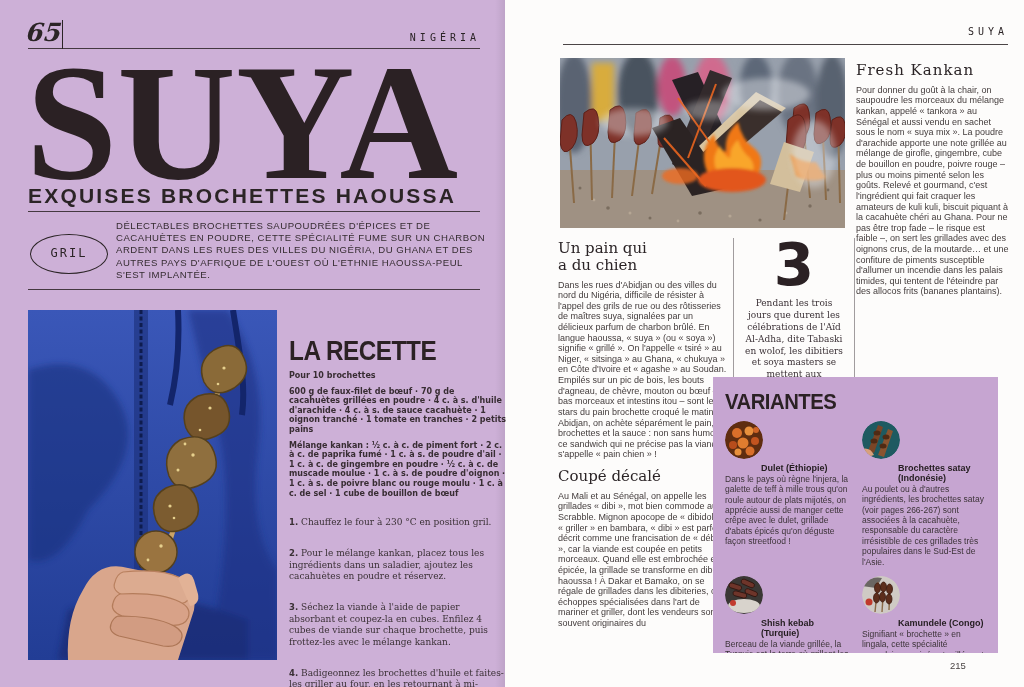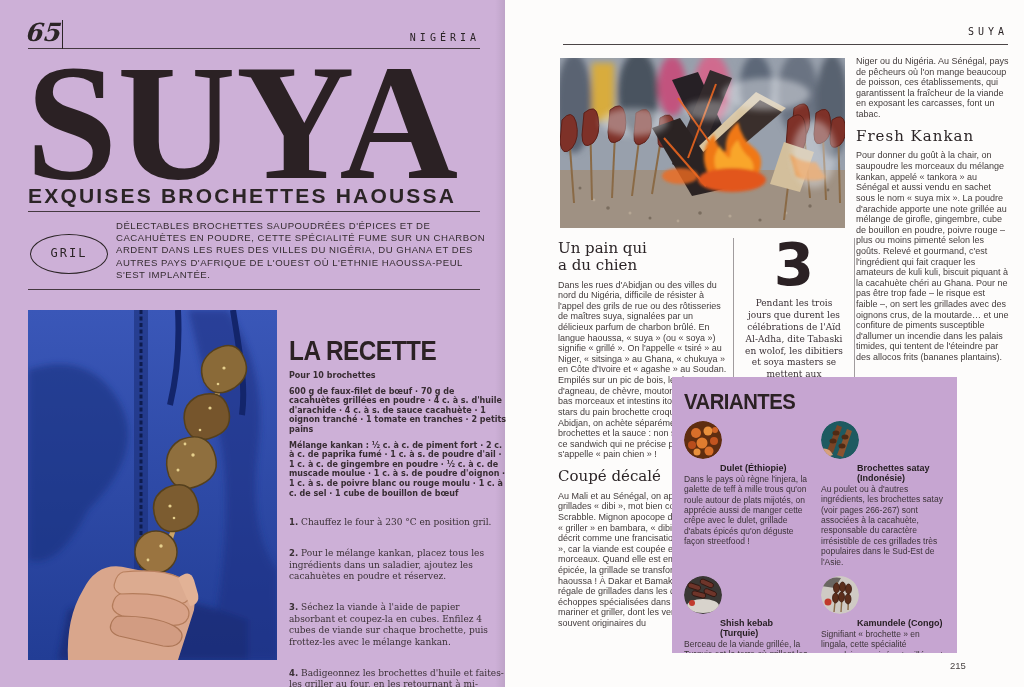--- a/index.html
+++ b/index.html
@@ -50,21 +50,21 @@
   .col1 h3.second { margin-top:4px; }
   .col3 { left:856px; top:56px; width:153px; }
   .col3 h3 { margin-top:6px; letter-spacing:1px; }
   .stat { left:733px; top:238px; width:122px; min-height:134px; padding:0 9px;
           border-left:1px solid rgba(70,60,65,.5); border-right:1px solid rgba(70,60,65,.5);
           text-align:center; }
   .stat .num { font-family:"DejaVu Sans", sans-serif; font-weight:bold; font-size:58px;
                line-height:.95; color:#2b2124; }
   .stat .cap { font-family:"DejaVu Serif", serif; font-size:9px; line-height:1.32;
                margin-top:5px; color:#3b3136; }
-  .variants { left:672px; top:377px; width:285px; height:276px; background:#c6a5d1;
+  .variants { left:713px; top:377px; width:285px; height:276px; background:#c6a5d1;
               padding:12px 12px 10px; overflow:hidden; }
   .variants h2 { font-size:22px; font-weight:bold; letter-spacing:-.5px; color:#2b2124;
                  transform:scaleX(.92); transform-origin:left; margin-bottom:6px; }
   .vgrid { display:grid; grid-template-columns:1fr 1fr; column-gap:13px; row-gap:9px; }
   .vitem .vphoto { width:38px; height:38px; border-radius:50%; overflow:hidden; display:block; }
   .vitem h4 { font-size:9px; font-weight:bold; margin:4px 0 1px; color:#241d20;padding-left:36px; }
   .vitem p { font-size:8.5px; line-height:1.22; color:#3c3338; }
   .rp-pagenum { left:950px; top:660px; width:58px; font-size:9.5px; color:#4a4444; }
 </style>
 </head>
@@ -261,21 +261,20 @@
     <h3 class="second">Coupé décalé</h3>
     <p>Au Mali et au Sénégal, on appelle les grillades « dibi », mot bien commode au Scrabble. Mignon apocope de « dibidola », « griller » en bambara, « dibi » est parfois décrit comme une francisation de « débiter », car la viande est coupée en petits morceaux. Quand elle est embrochée et épicée, la grillade se transforme en dibi haoussa ! À Dakar et Bamako, on se régale de grillades dans les dibiteries, ces échoppes spécialisées dans l'art de mariner et griller, dont les vendeurs sont souvent originaires du</p>
   </div>
 
   <div class="abs stat">
     <div class="num">3</div>
     <div class="cap">Pendant les trois jours que durent les célébrations de l'Aïd Al-Adha, dite Tabaski en wolof, les dibitiers et soya masters se mettent aux fourneaux, et c'est la fête de la brochette !</div>
   </div>
 
   <div class="abs col col3">
-    <p>Niger ou du Nigéria. Au Sénégal, pays de pêcheurs où l'on mange beaucoup de poisson, ces établissements, qui garantissent la fraîcheur de la viande en exposant les carcasses, font un tabac.</p>
     <h3>Fresh Kankan</h3>
     <p>Pour donner du goût à la chair, on saupoudre les morceaux du mélange kankan, appelé « tankora » au Sénégal et aussi vendu en sachet sous le nom « suya mix ». La poudre d'arachide apporte une note grillée au mélange de girofle, gingembre, cube de bouillon en poudre, poivre rouge – plus ou moins pimenté selon les goûts. Relevé et gourmand, c'est l'ingrédient qui fait craquer les amateurs de kuli kuli, biscuit piquant à la cacahuète chéri au Ghana. Pour ne pas être trop fade – le risque est faible –, on sert les grillades avec des oignons crus, de la moutarde… et une confiture de piments susceptible d'allumer un incendie dans les palais timides, qui tentent de l'éteindre par des allocos frits (bananes plantains).</p>
   </div>
 
   <div class="abs variants">
     <h2>VARIANTES</h2>
     <div class="vgrid">
 
       <div class="vitem">
         <svg class="vphoto" viewBox="0 0 38 38">

